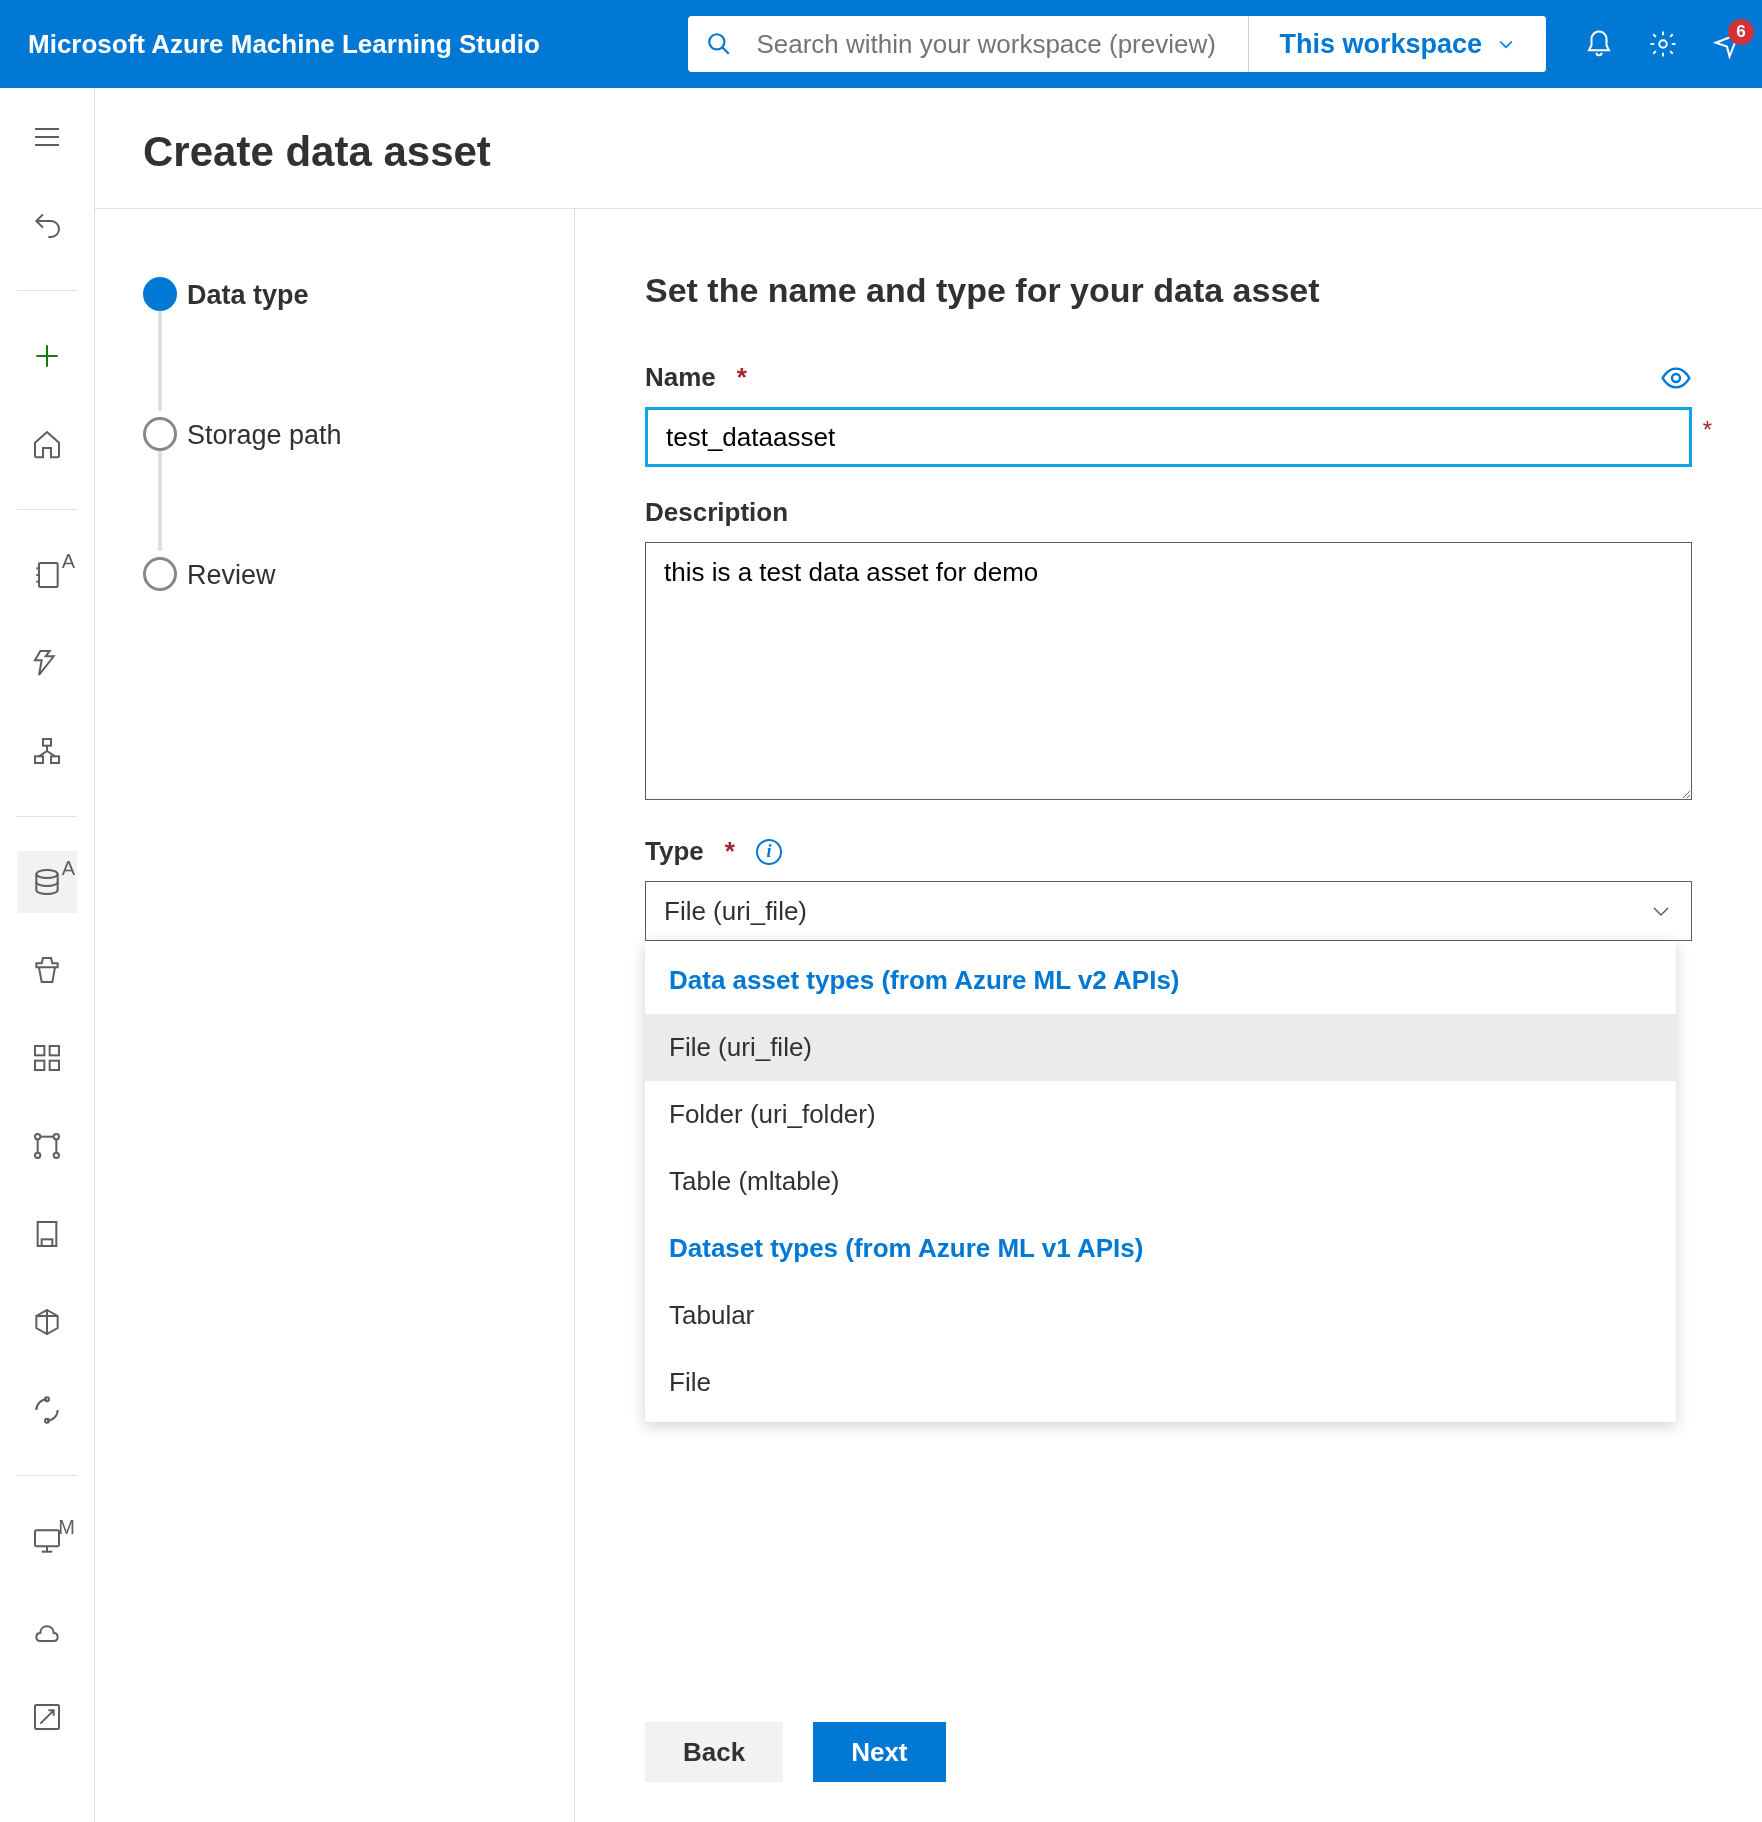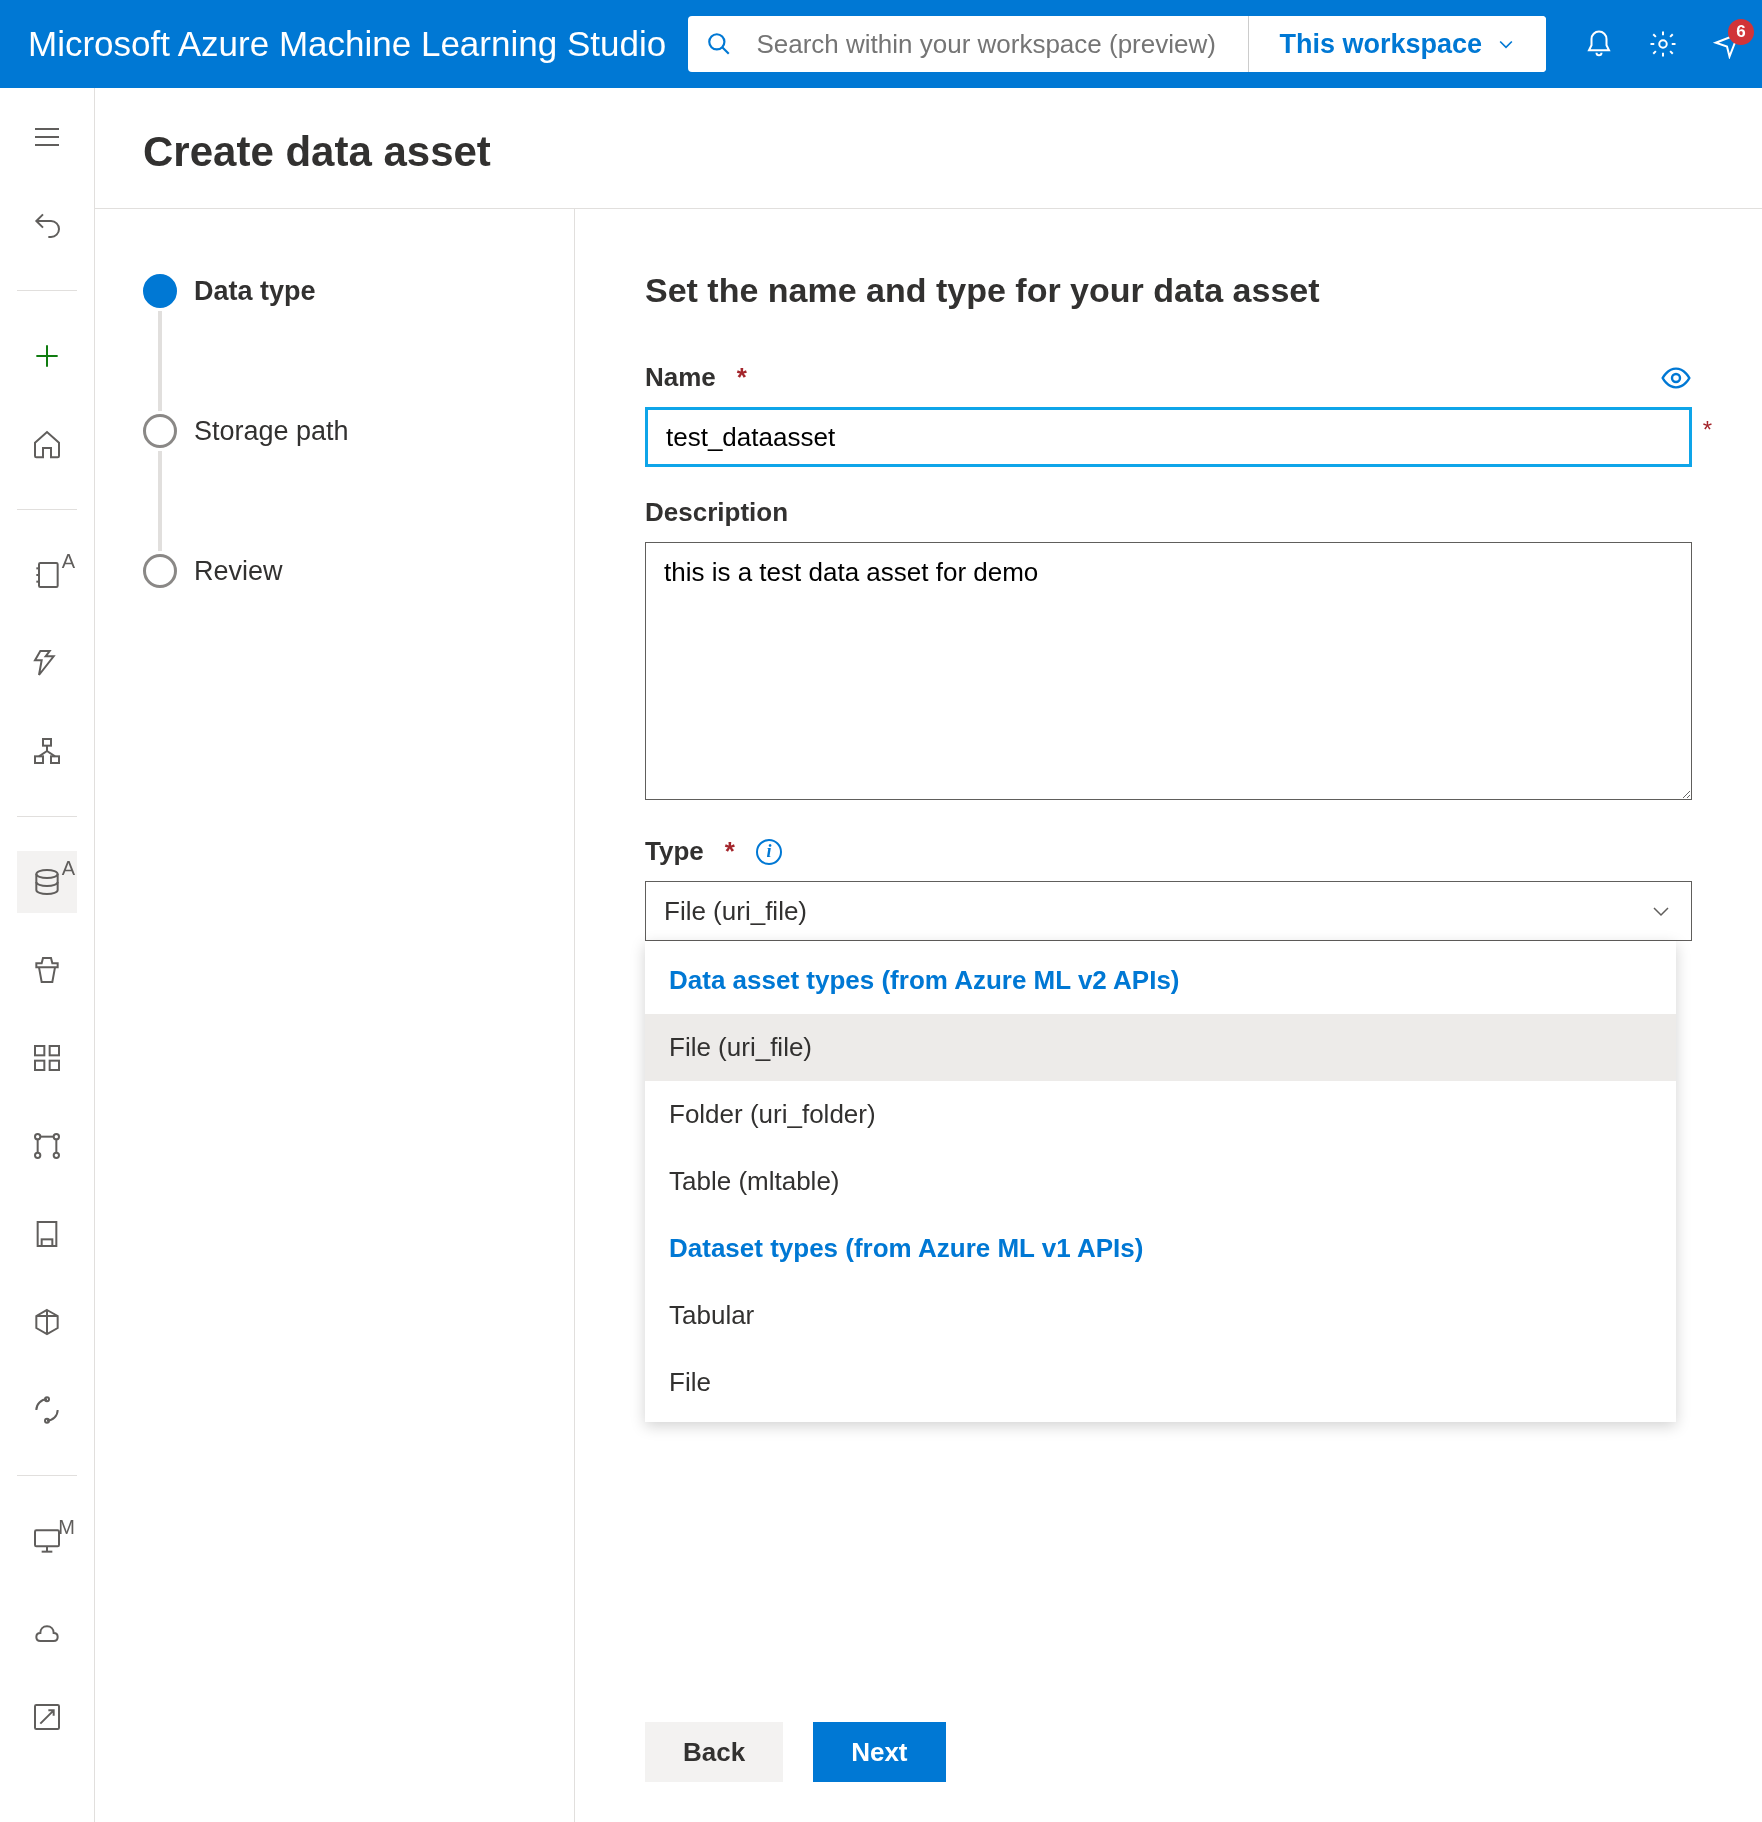--- a/index.html
+++ b/index.html
@@ -1,20 +1,20 @@
 <!DOCTYPE html>
 <html><head>
 <meta charset="utf-8">
 <style>
 * { box-sizing: border-box; margin: 0; padding: 0; }
 body { font-family: "Segoe UI", Arial, sans-serif; font-size: 23px; color: #323130; background: #fff; width: 1762px; }
 
 
 .topbar { background: #0078d4; height: 88px; display: flex; align-items: center; padding: 0 20px; color: #fff; }
-.topbar-title { font-size: 35px; font-weight: 400; flex: 0 0 auto; padding-left: 8px; }
+.topbar-title { font-size: 26px; font-weight: 700; flex: 0 0 auto; padding-left: 8px; }
 .topbar-spacer { flex: 1; }
 .search-wrap { display: flex; align-items: center; background: #fff; border-radius: 4px; height: 56px; margin-right: 0; }
 .search-input-wrap { display: flex; align-items: center; padding: 0 18px; width: 560px; gap: 10px; }
 .search-icon-svg { width: 26px; height: 26px; stroke: #0078d4; fill: none; stroke-width: 2; flex: 0 0 auto; margin-right: 14px; }
 .search-input { border: none; outline: none; font-size: 26px; color: #555; width: 100%; background: transparent; }
 .workspace-btn { background: #fff; border: none; border-left: 1px solid #ccc; color: #0078d4; font-size: 27px; font-weight: 600; padding: 0 30px; height: 56px; display: flex; align-items: center; gap: 14px; cursor: pointer; border-radius: 0 4px 4px 0; }
 .chev-down { width: 20px; height: 20px; stroke: #0078d4; stroke-width: 2; fill: none; }
 .topbar-icons { display: flex; align-items: center; gap: 34px; margin-left: 38px; }
 .tb-icon { width: 30px; height: 30px; stroke: #fff; fill: none; stroke-width: 1.6; cursor: pointer; position: relative; }
 .badge { position: absolute; top: -10px; right: -12px; background: #d13438; color: #fff; border-radius: 50%; width: 26px; height: 26px; font-size: 17px; display: flex; align-items: center; justify-content: center; font-weight: 600; }
@@ -29,21 +29,21 @@
 .nav-div { width: 60px; border-top: 1px solid #e1dfdd; margin: 8px 0; }
 .nav-letter { position: absolute; right: 2px; top: 6px; font-size: 20px; color: #605e5c; }
 
 
 .main { flex: 1; display: flex; flex-direction: column; }
 .page-header { padding: 40px 48px 32px 48px; border-bottom: 1px solid #e1dfdd; }
 .page-header h1 { font-size: 42px; font-weight: 600; }
 
 .content-row { flex: 1; display: flex; }
 .steps { width: 480px; border-right: 1px solid #e1dfdd; padding: 62px 48px; }
-.step { display: flex; align-items: center; gap: 17px; height: 40px; cursor: pointer; }
+.step { display: flex; align-items: flex-end; gap: 10px; height: 40px; cursor: pointer; }
 .step-line { width: 4px; height: 100px; background: #e1dfdd; margin-left: 15px; }
 .step-dot { width: 34px; height: 34px; border-radius: 50%; border: 3px solid #8a8886; background: #fff; flex: 0 0 auto; }
 .step.active .step-dot { background: #0078d4; border-color: #0078d4; }
 .step-label { font-size: 27px; font-weight: 400; }
 .step.active .step-label { font-weight: 700; }
 
 .form-area { flex: 1; padding: 62px 70px 40px 70px; display: flex; flex-direction: column; position: relative; }
 .form-title { font-size: 34px; font-weight: 700; margin-bottom: 52px; }
 .field { margin-bottom: 30px; position: relative; }
 .field-label { font-size: 26px; font-weight: 600; display: flex; align-items: center; gap: 21px; margin-bottom: 14px; }

